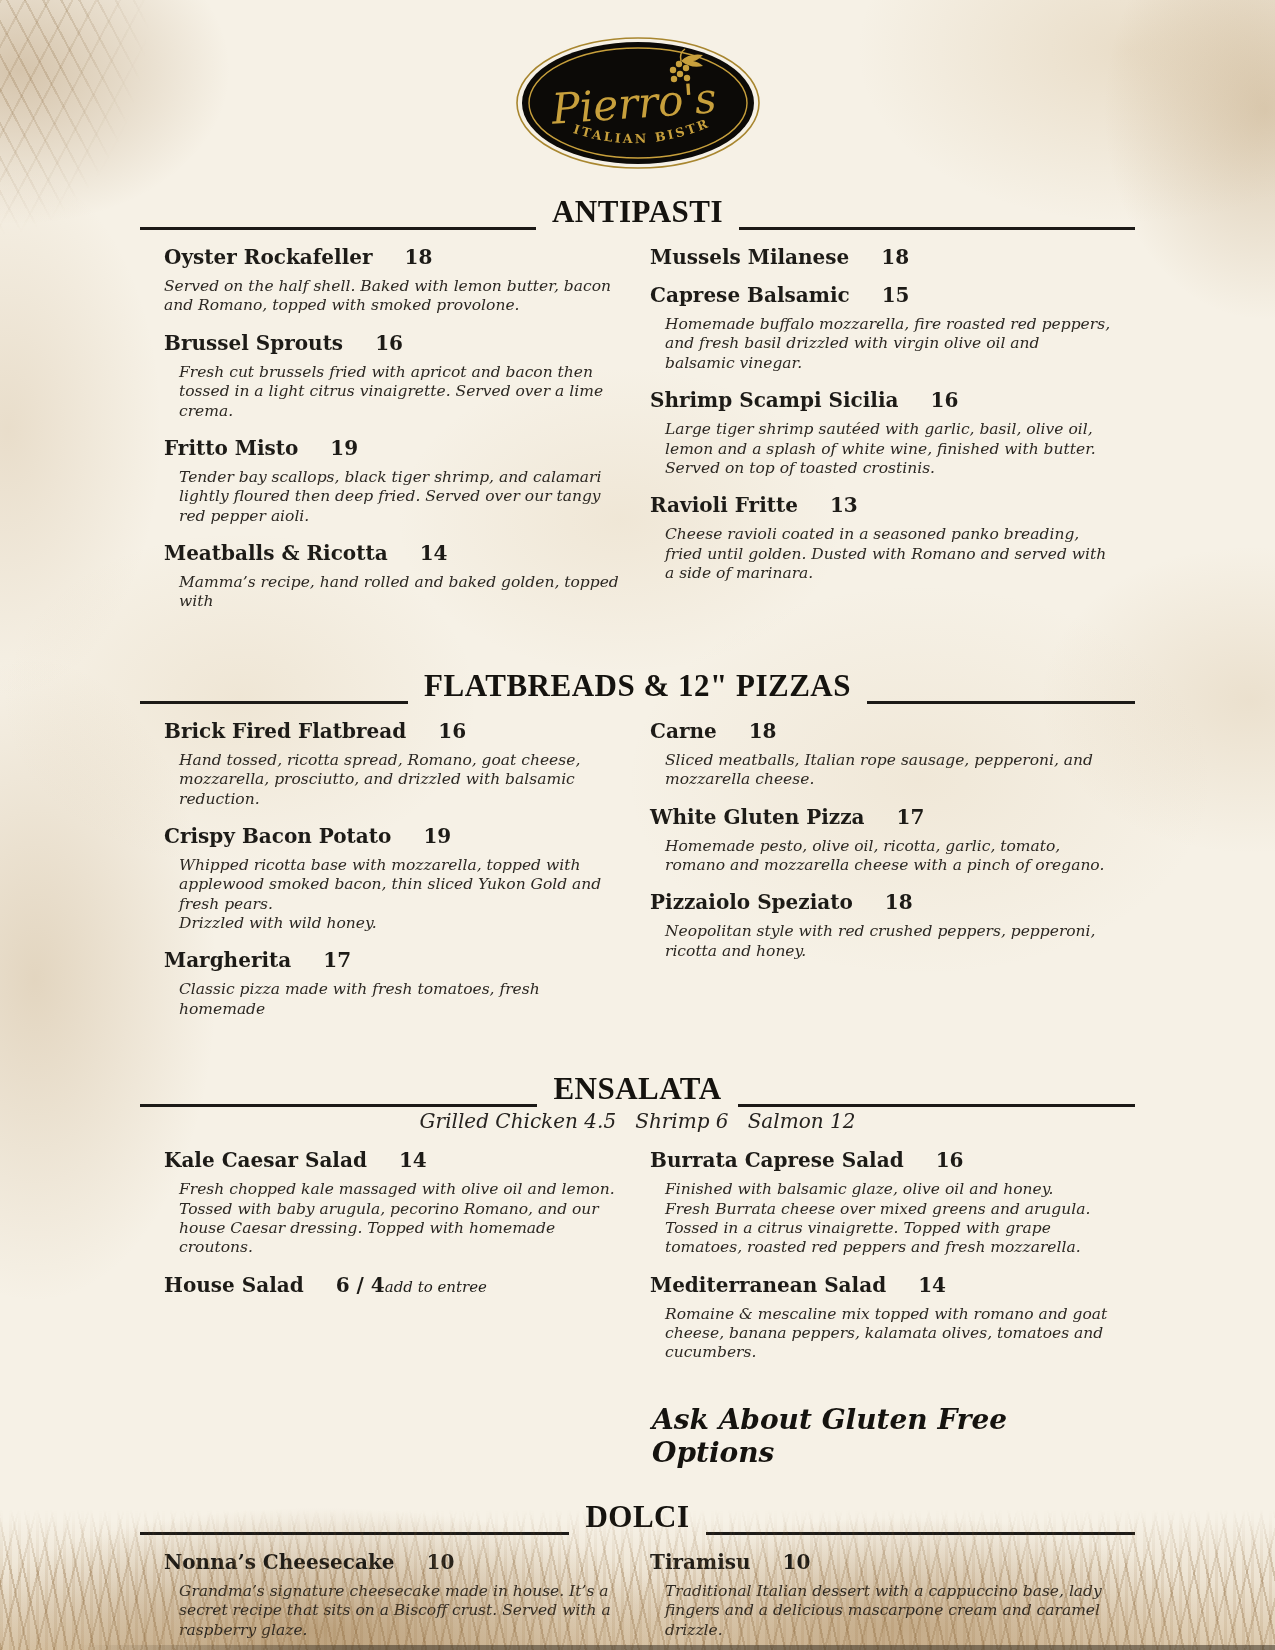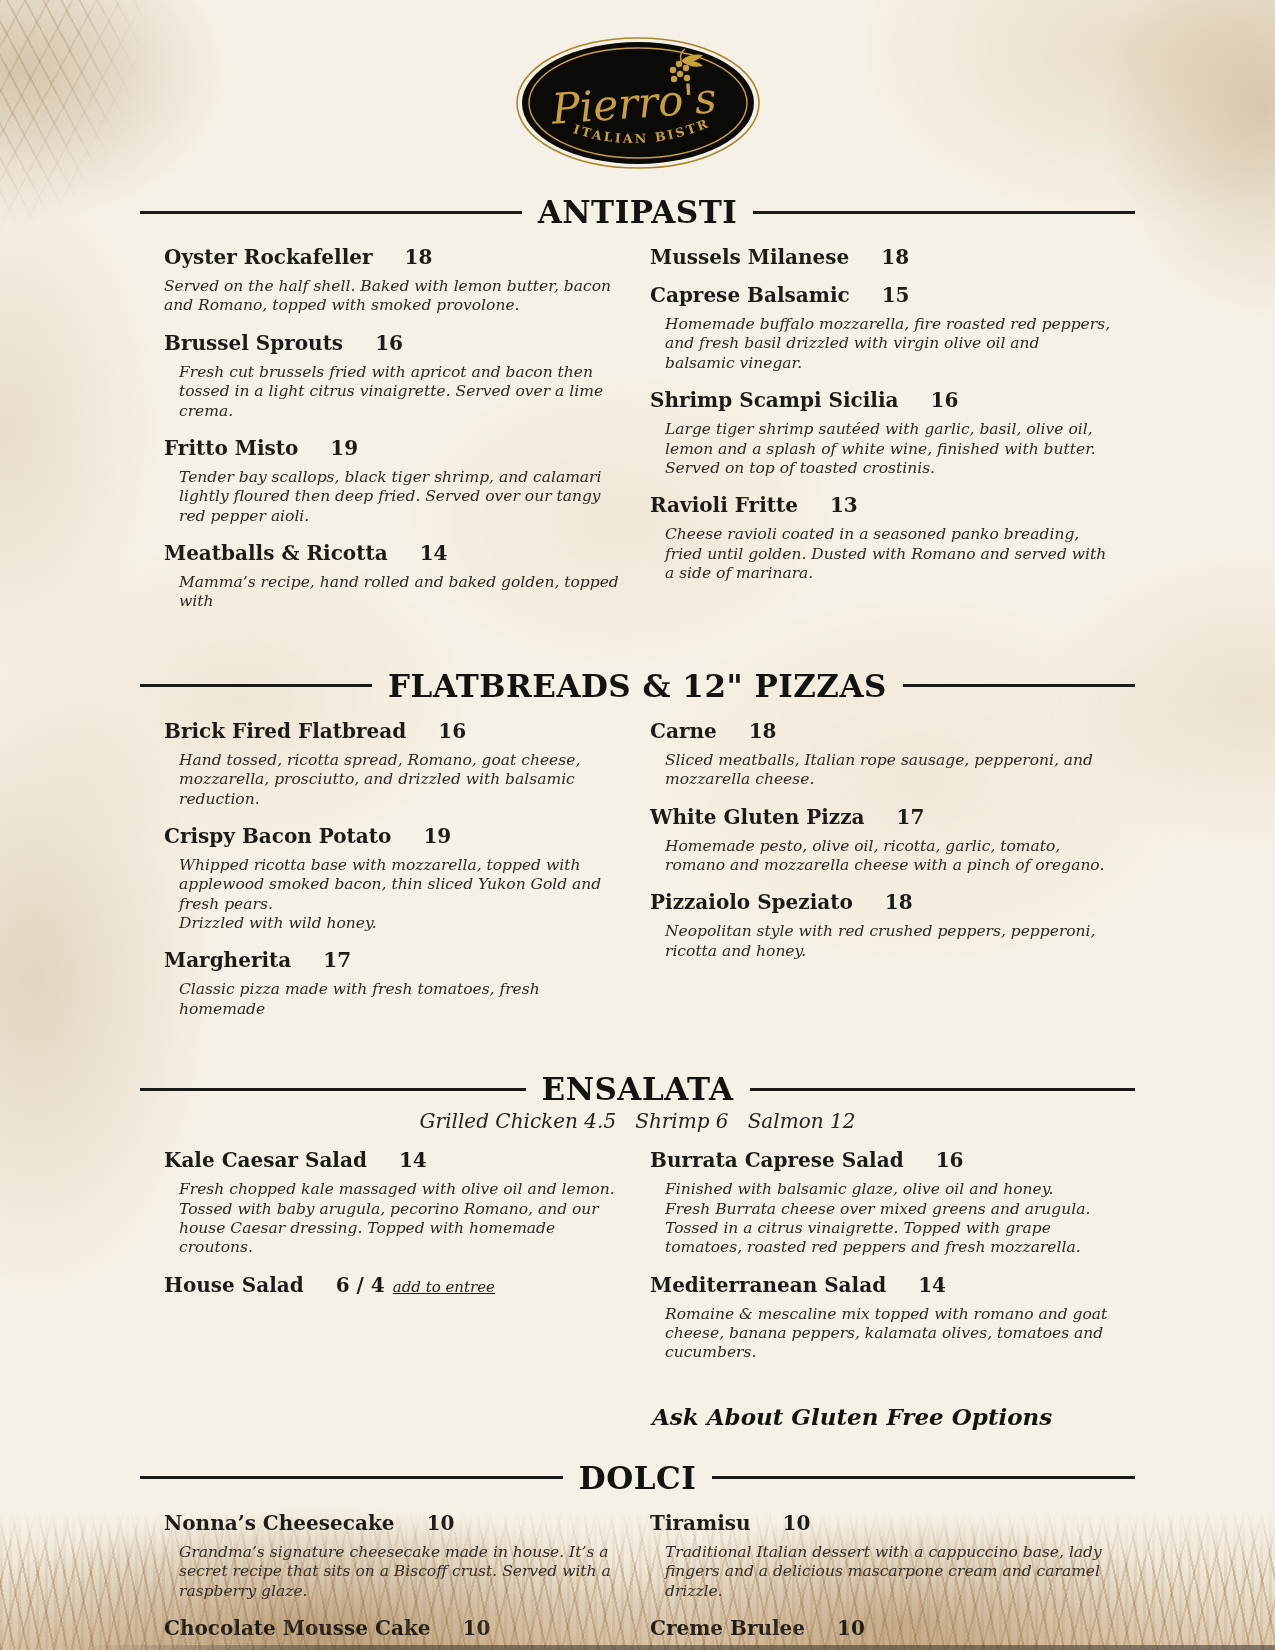--- a/index.html
+++ b/index.html
@@ -38,48 +38,48 @@
       repeating-linear-gradient(90deg,  rgba(150,110,60,0.12) 0 3px, transparent 3px 9px);
     -webkit-mask-image: linear-gradient(to top, #000 55%, transparent);
     mask-image: linear-gradient(to top, #000 55%, transparent);
   }
   .bottom-edge-line {
     position:absolute; bottom:0; left:0; width:100%; height:5px;
     background: linear-gradient(to right, rgba(60,52,40,0) 6%, rgba(60,52,40,0.55) 28%, rgba(60,52,40,0.55));
   }
   .logo-wrap { display:flex; justify-content:center; padding-top:34px; }
   .content { margin:0 140px; position:relative; }
-  .section-header { display:flex; align-items:center; gap:16px; }
+  .section-header { display:flex; align-items:flex-end; gap:16px;font-family:Liberation Serif, serif; }
   .section-header.s-antipasti  { margin-top:22px; }
   .section-header.s-flatbreads { margin-top:40px; }
   .section-header.s-ensalata   { margin-top:36px; }
   .section-header.s-dolci      { margin-top:30px; }
   .section-title {
     font-size:31px; font-weight:700; letter-spacing:0.5px; color:#15130f;
     white-space:nowrap; margin:0;
   }
   .rule { flex:1; height:3px; background:#1c1a17; }
   .section-subtitle {
     text-align:center; font-style:italic; font-size:20px; margin-top:2px;
     white-space:pre; color:#262320;
   }
   .columns { display:flex; gap:24px; padding-left:24px; margin-top:16px; }
   .col { width:462px; }
   .menu-item { margin-bottom:16px; }
   .item-head { font-size:20px; font-weight:700; color:#1d1b17; line-height:1.1; }
   .item-price { margin-left:32px; }
-  .price-note { font-weight:400; font-style:italic; font-size:15px; margin-left:8px;text-decoration:underline; }
+  .price-note { font-weight:400; font-style:italic; font-size:15px; margin-left:0; }
   .item-desc {
     font-style:italic; font-size:15.5px; line-height:1.25; color:#2b2722;
     padding-left:15px; margin-top:9px; max-width:452px;
   }
   .item-desc.flush { padding-left:0; }
   .desc-line { margin:0; }
   .gluten-note {
-    font-style:italic; font-weight:700; font-size:23px; color:#15130f;
+    font-style:italic; font-weight:700; font-size:28px; color:#15130f;
     margin-top:40px; padding-left:2px;
   }
 </style>
 </head>
 <body>
 
 <div class="page">
   <div class="corner-streaks"></div>
 
   <div class="logo-wrap">

